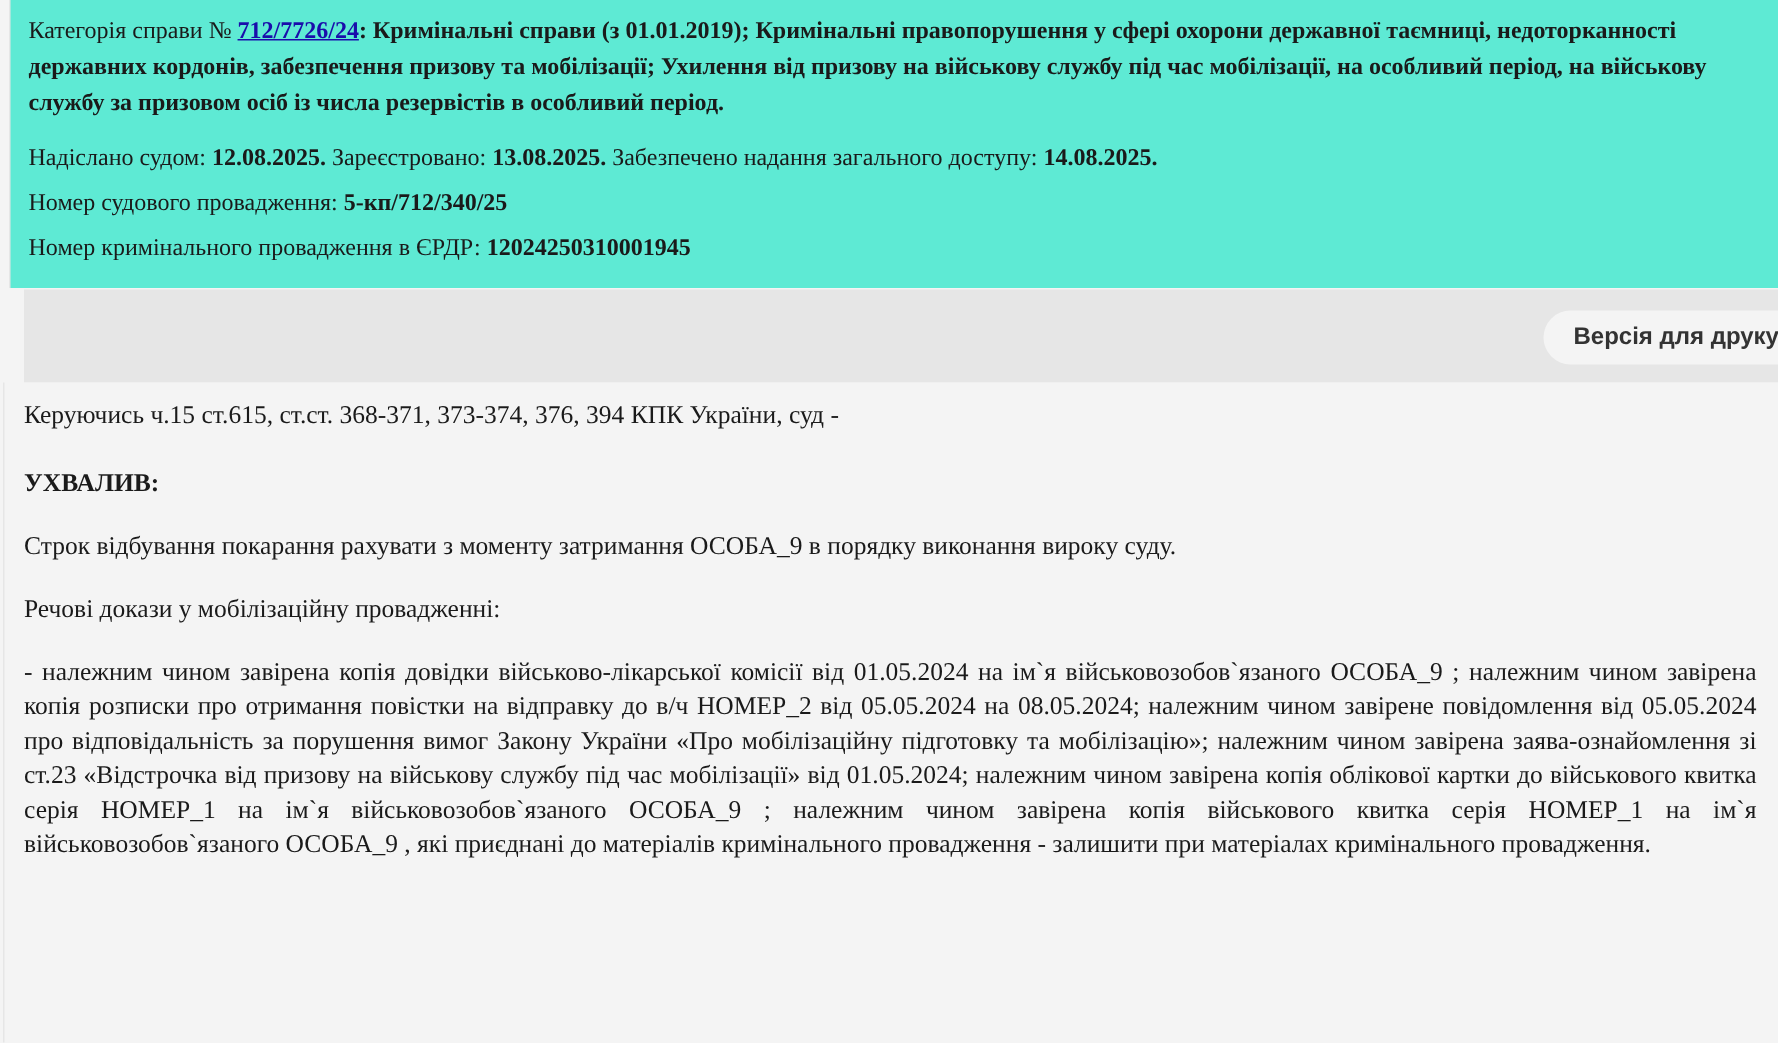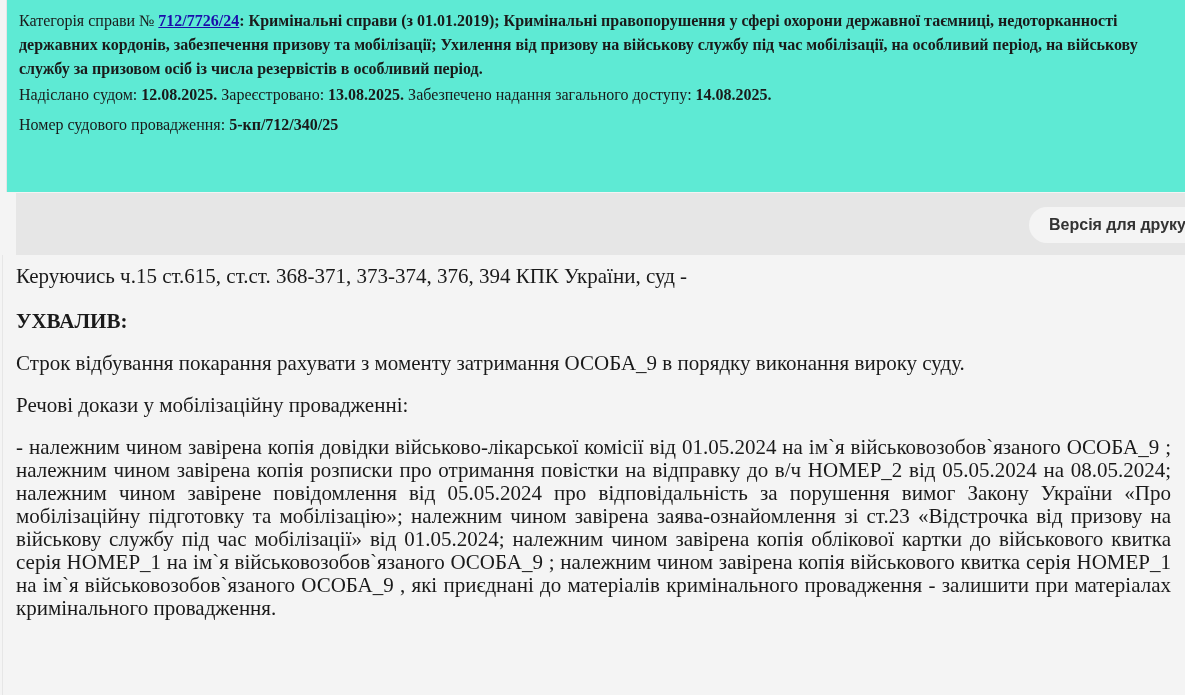--- a/index.html
+++ b/index.html
@@ -30,34 +30,35 @@
       font-family: "Liberation Sans", "DejaVu Sans", sans-serif;
       font-size: 16px; font-weight: bold; color: #333;
       display: flex; align-items: center; padding-left: 20px; box-sizing: border-box;
       cursor: pointer; border: none;
     }
     .doc-body {
       position: absolute; left: 2px; top: 255px; width: 1183px; height: 440px;
       background: #f4f4f4;
       border-left: 1px solid #e6e6e6;
     }
-    .doc-inner { padding: 10px 15px 0 13px; font-size: 21px; line-height: 23px; width: 1155px; box-sizing: content-box; }
+    .doc-inner { padding: 10px 15px 0 13px; font-size: 17px; line-height: 23px; width: 1155px; box-sizing: content-box; }
     .doc-inner p { margin: 0; text-align: justify; }
     .p-intro { margin-top: 0 !important; }
     .p-verdict { text-align: center; font-weight: bold; margin-top: 22px !important; }
     .p-gap { margin-top: 19px !important; }
   </style>
 </head>
 <body>
 
 <div class="header-block">
   <div class="header-inner">
     <p><span>Категорія справи № </span><a class="case-link" href="#">712/7726/24</a><b>: Кримінальні справи (з 01.01.2019); Кримінальні правопорушення у сфері охорони державної таємниці, недоторканності державних кордонів, забезпечення призову та мобілізації; Ухилення від призову на військову службу під час мобілізації, на особливий період, на військову службу за призовом осіб із числа резервістів в особливий період.</b></p>
-    <p class="meta" style="margin-top:2px"><span>Надіслано судом: </span><b>12.08.2025.</b><span> Зареєстровано: </span><b>13.08.2025.</b><span> Забезпечено надання загального доступу: </span><b>14.08.2025.</b></p>
+    <p class="meta" style="margin-top:13px"><span>Надіслано судом: </span><b>12.08.2025.</b><span> Зареєстровано: </span><b>13.08.2025.</b><span> Забезпечено надання загального доступу: </span><b>14.08.2025.</b></p>
     <p class="meta"><span>Номер судового провадження: </span><b>5-кп/712/340/25</b></p>
+    <p class="meta"><span>Номер кримінального провадження в ЄРДР: </span><b>12024250310001945</b></p>
   </div>
 </div>
 
 <div class="toolbar">
   <button class="print-btn">Версія для друку</button>
 </div>
 
 <div class="doc-body">
   <div class="doc-inner">
     <p class="p-intro">Керуючись ч.15 ст.615, ст.ст. 368-371, 373-374, 376, 394 КПК України, суд -</p>

